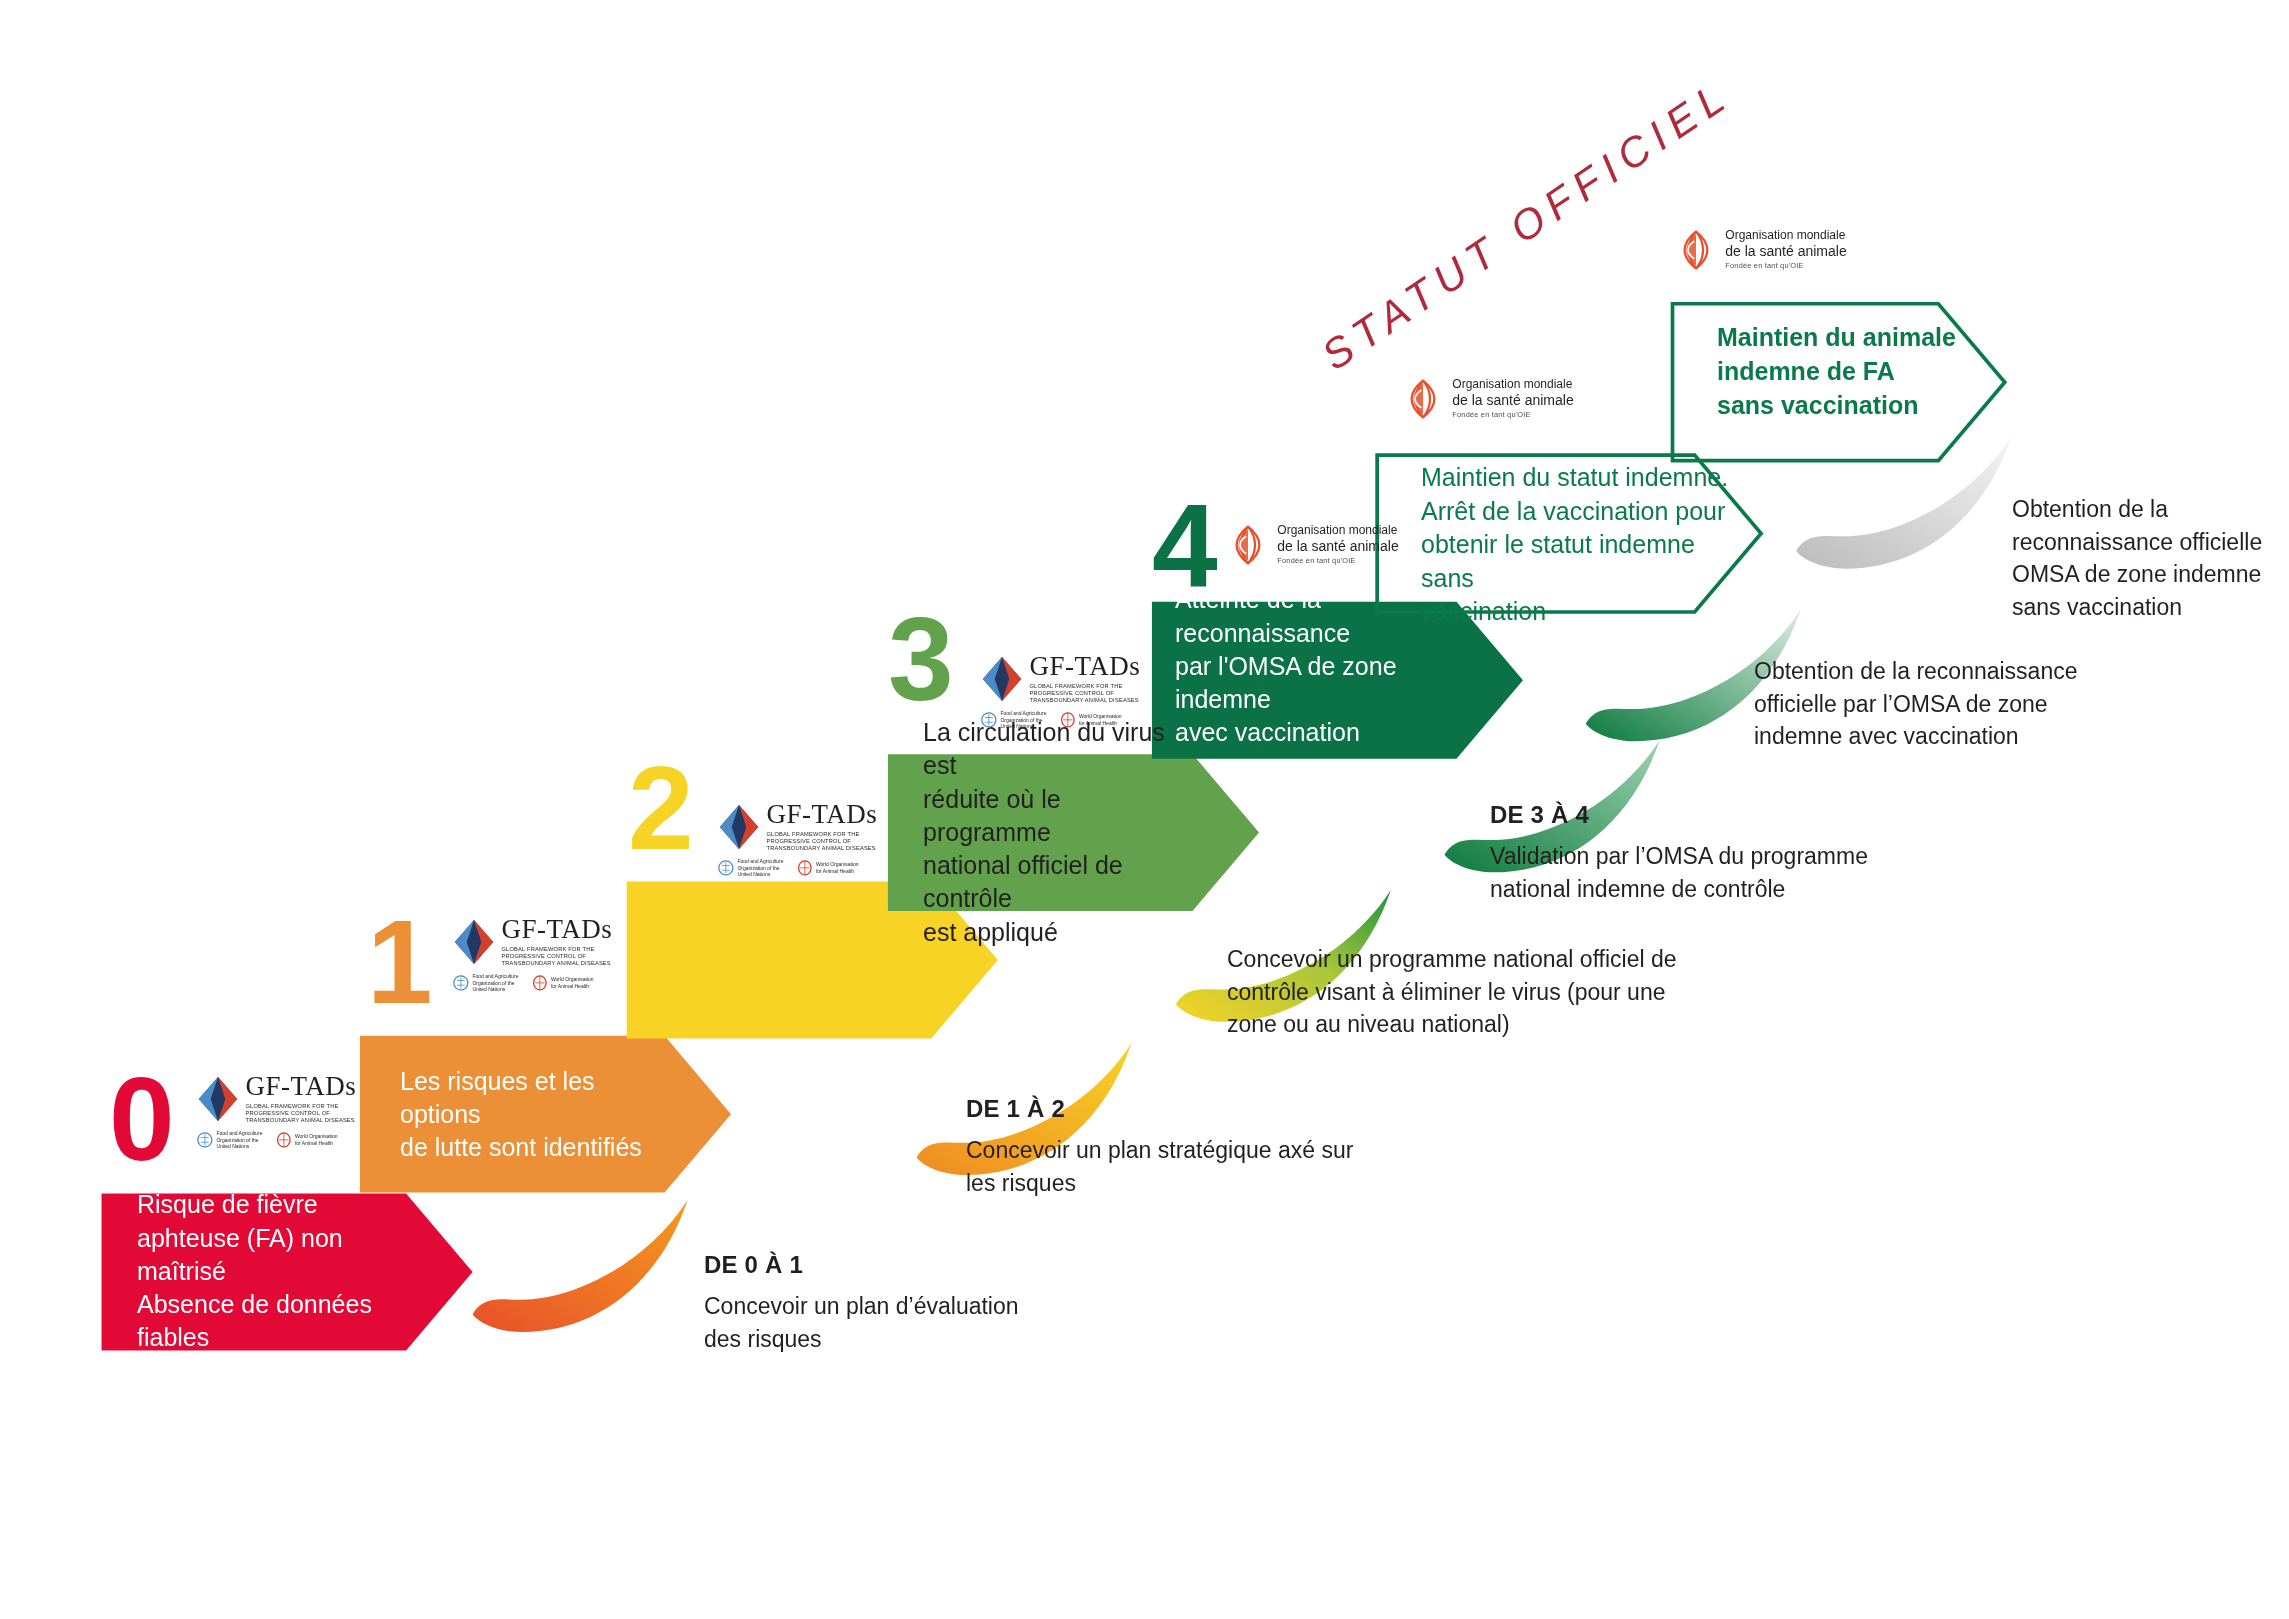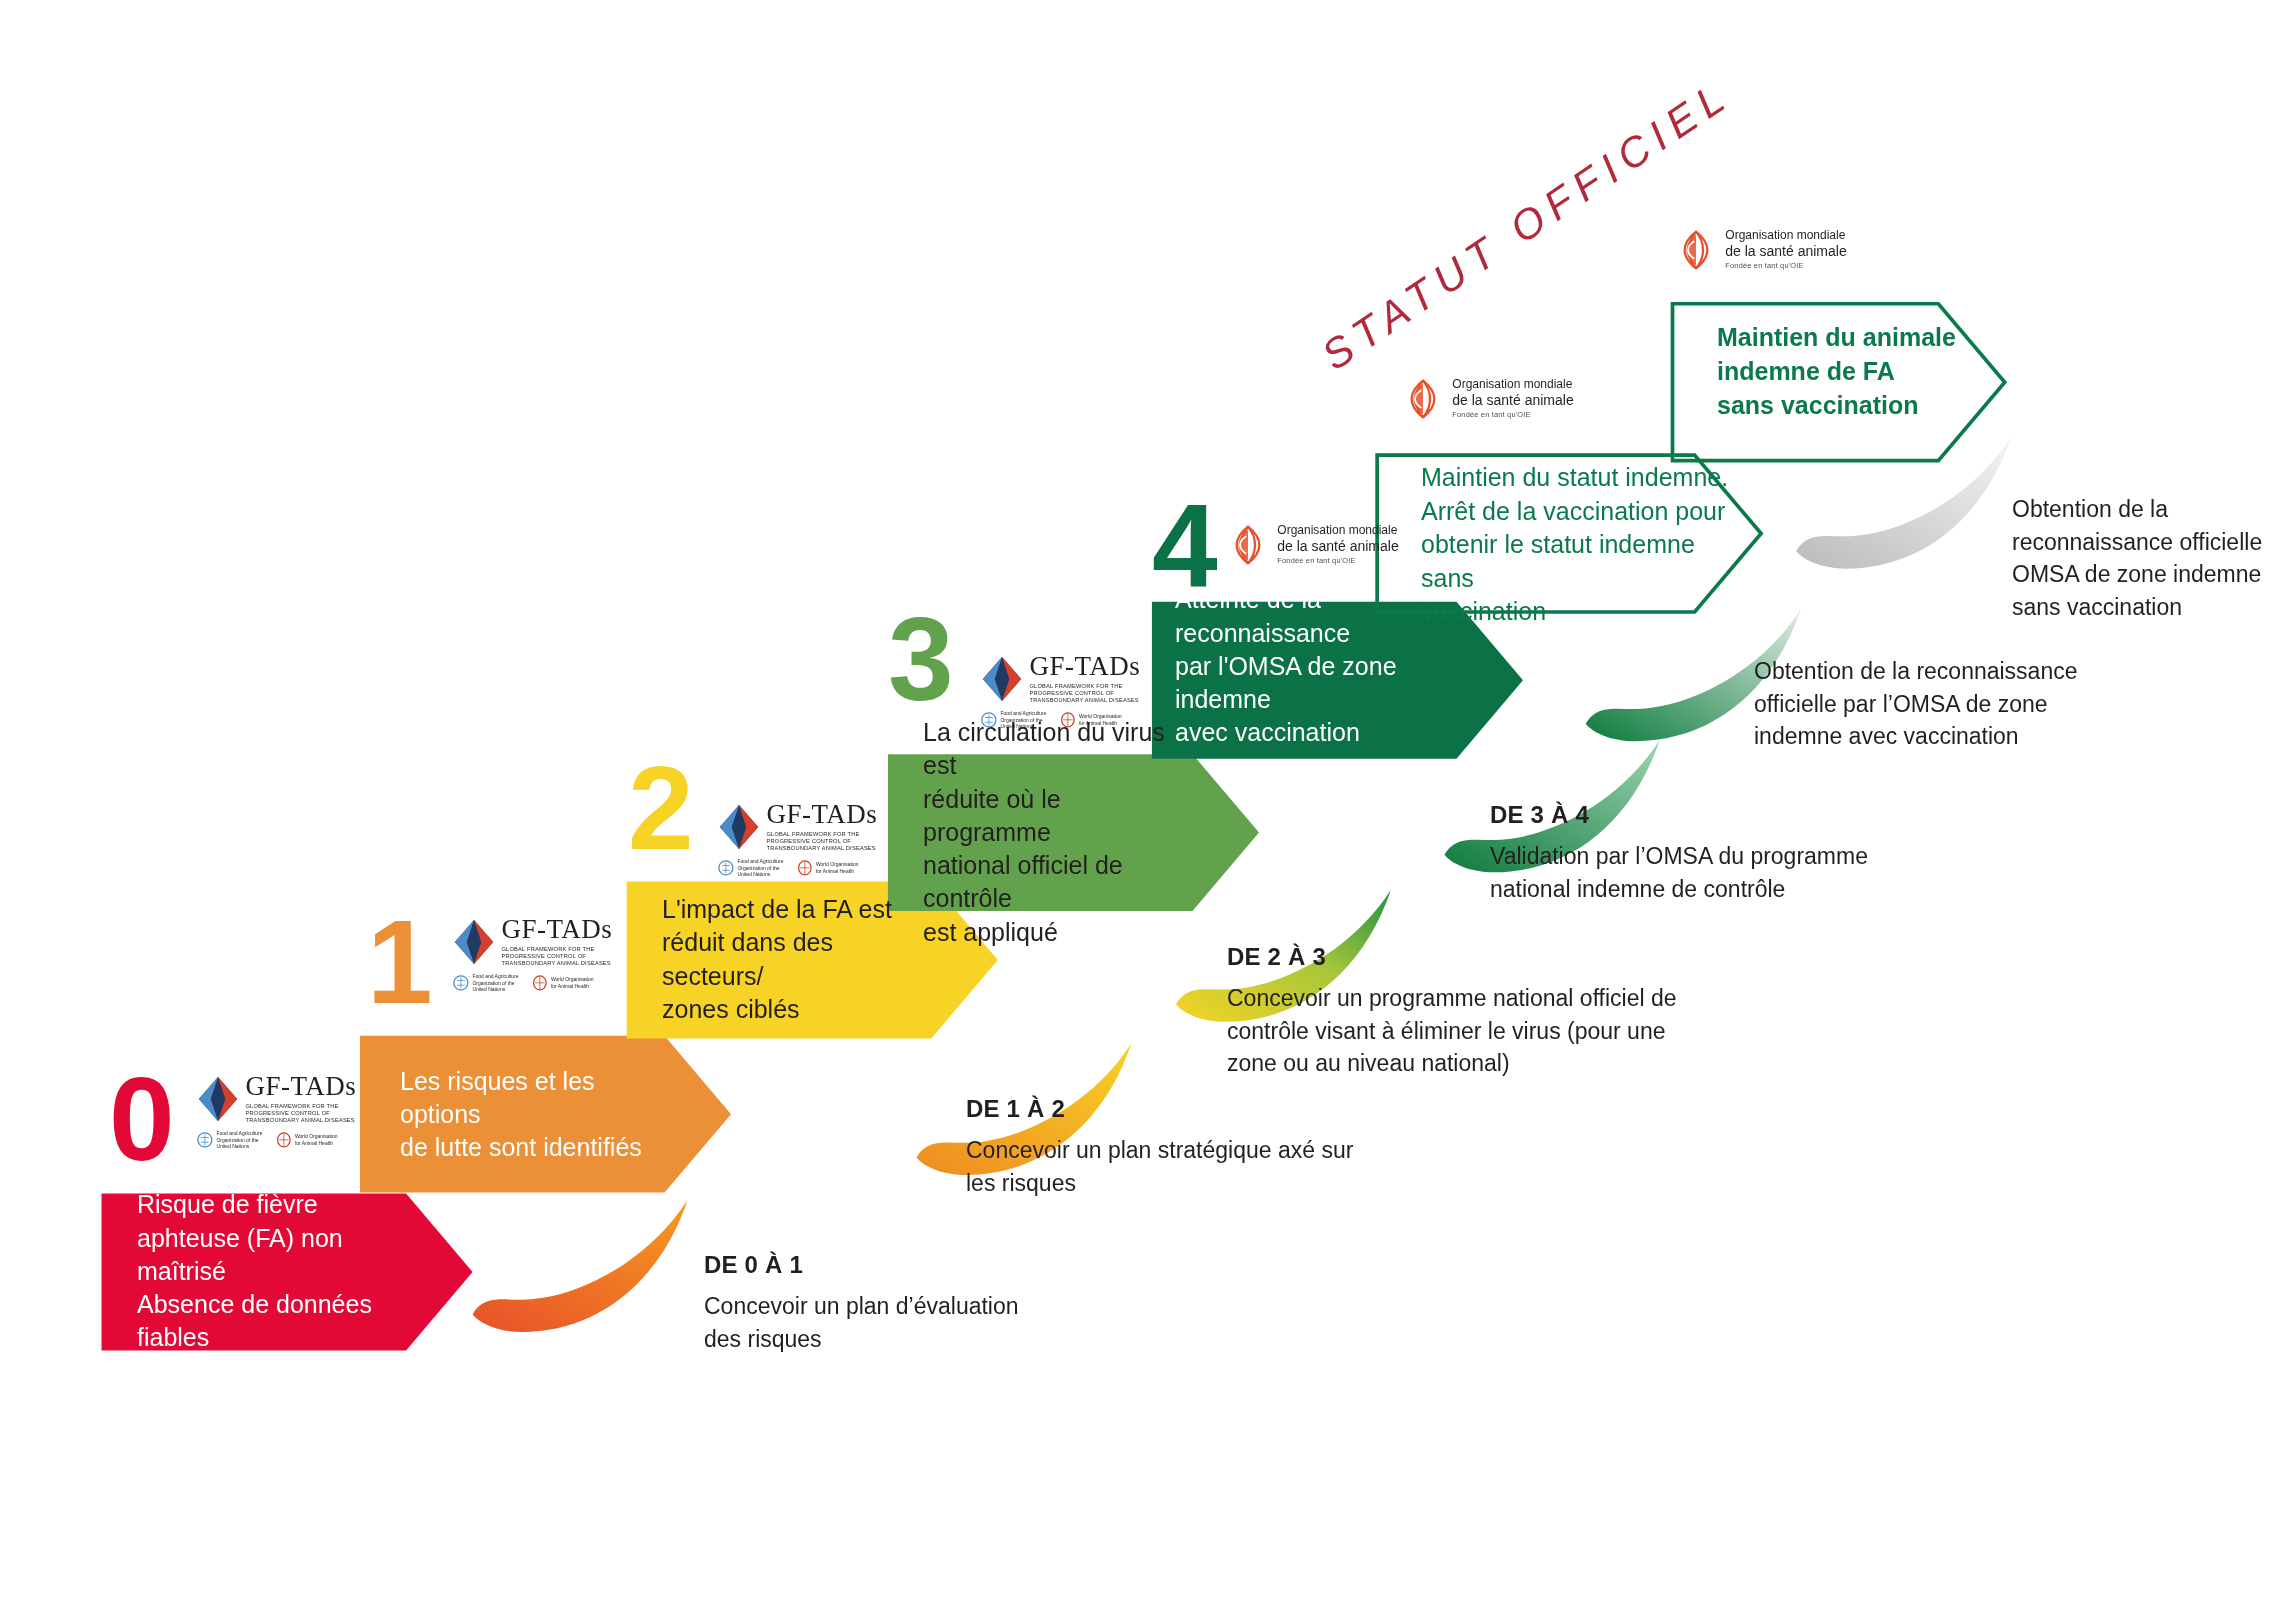--- a/index.html
+++ b/index.html
@@ -149,25 +149,20 @@
   <div class="arrow" style="left:102px;top:1193px;width:371px;height:157px;">
     <span class="txt">Risque de fièvre
 aphteuse (FA) non maîtrisé
 Absence de données
 fiables</span>
   </div>
   <div class="arrow" style="left:360px;top:1036px;width:371px;height:157px;padding-left:40px;">
     <span class="txt">Les risques et les options
 de lutte sont identifiés</span>
   </div>
-  <div class="arrow" style="left:627px;top:881px;width:371px;height:157px;color:#231f20;">
-    <span class="txt">L'impact de la FA est
-réduit dans des secteurs/
-zones ciblés</span>
-  </div>
   <div class="arrow" style="left:888px;top:754px;width:371px;height:157px;color:#231f20;">
     <span class="txt">La circulation du virus est
 réduite où le programme
 national officiel de contrôle
 est appliqué</span>
   </div>
   <div class="arrow" style="left:1140px;top:602px;width:371px;height:129px;">
     <span class="txt">Atteinte de la reconnaissance
 par l'OMSA de zone indemne
 avec vaccination</span>
@@ -390,21 +385,20 @@
     <div class="hd">DE 0 À 1</div>
     <div class="bd">Concevoir un plan d’évaluation
 des risques</div>
   </div>
   <div class="note" style="left:966px;top:1095px;width:572px;">
     <div class="hd">DE 1 À 2</div>
     <div class="bd">Concevoir un plan stratégique axé sur
 les risques</div>
   </div>
   <div class="note" style="left:1227px;top:943px;width:572px;">
-    <div class="hd">DE 2 À 3</div>
     <div class="bd">Concevoir un programme national officiel de
 contrôle visant à éliminer le virus (pour une
 zone ou au niveau national)</div>
   </div>
   <div class="note" style="left:1490px;top:801px;width:572px;">
     <div class="hd">DE 3 À 4</div>
     <div class="bd">Validation par l’OMSA du programme
 national indemne de contrôle</div>
   </div>
 

